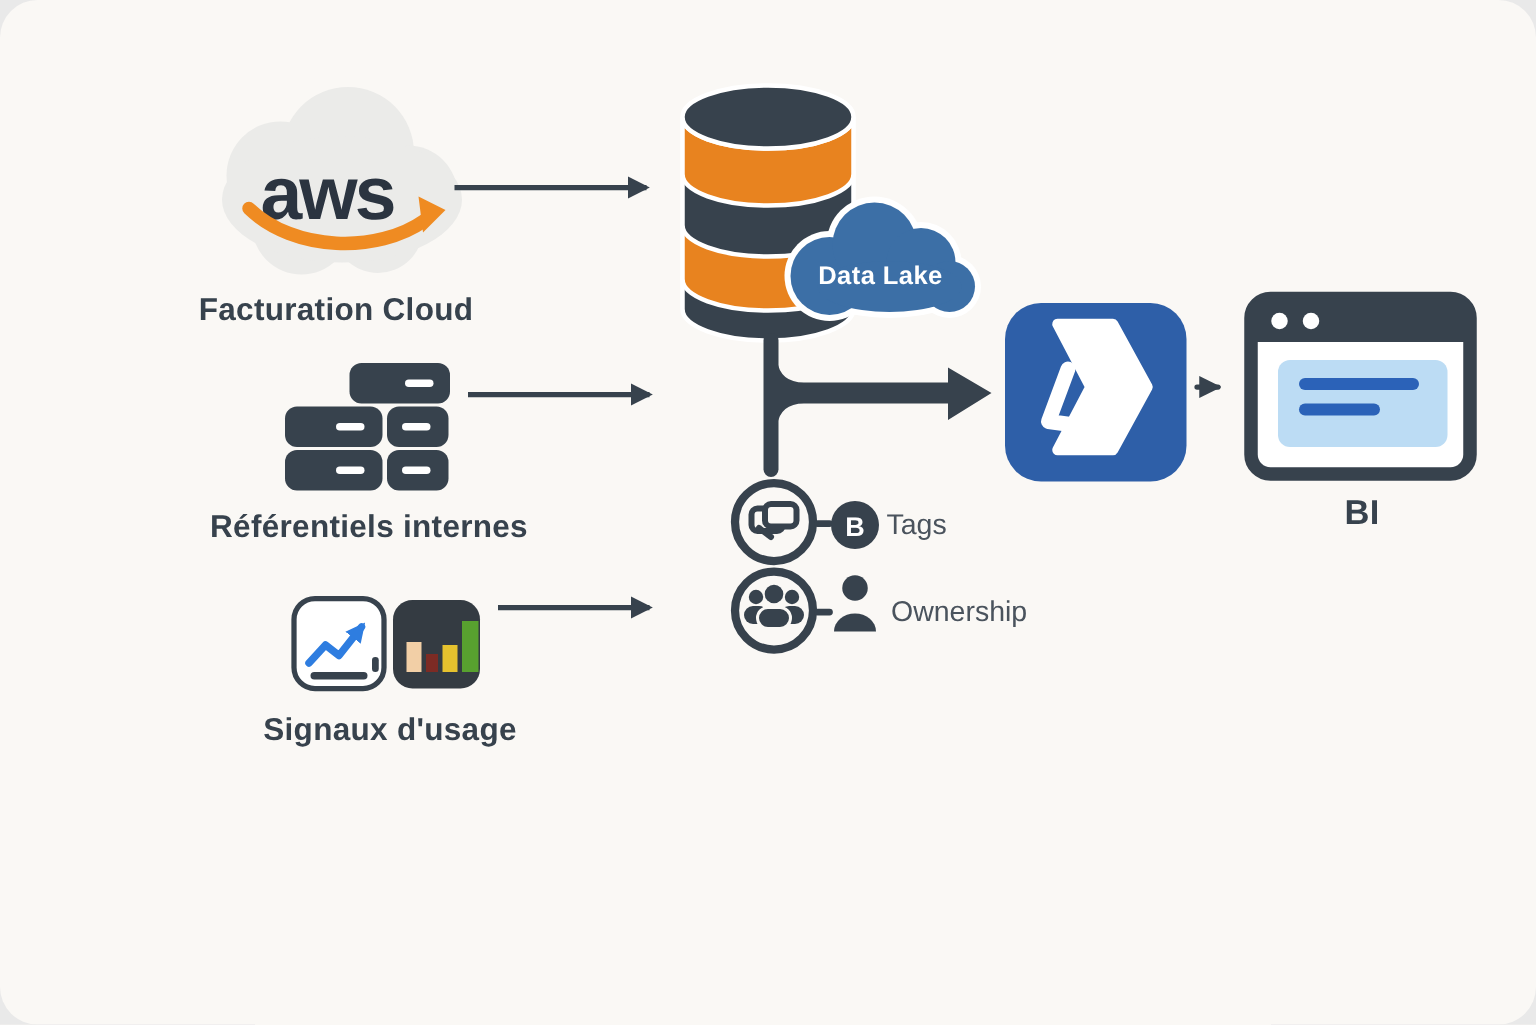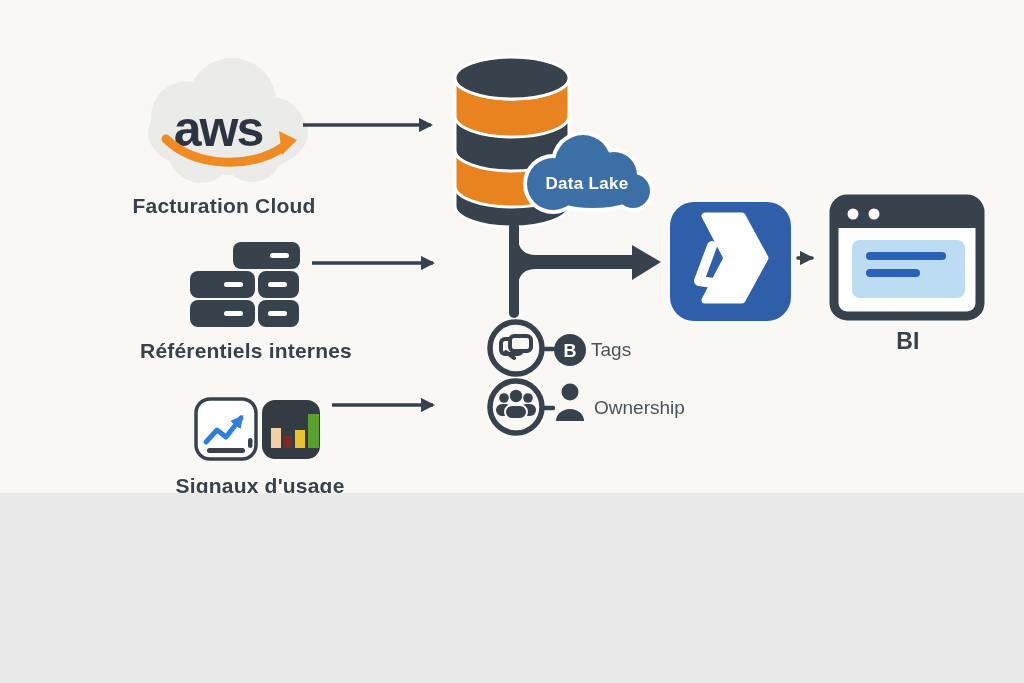--- a/index.html
+++ b/index.html
@@ -3,22 +3,22 @@
 <meta charset="utf-8">
 <style>
   :root{
     --bg:#faf8f5; --dark:#37424d; --orange:#e8831f; --aws-cloud:#ebebe9;
     --aws-text:#2b3440; --aws-orange:#ef8b22; --lake-blue:#3c6fa6;
     --brand-blue:#2e5fa8; --panel-blue:#bcdcf4; --line-blue:#2b62b8;
     --chart-blue:#2e7de0; --bar-peach:#f2cfa6; --bar-red:#7c2b24;
     --bar-yellow:#e6c22e; --bar-green:#58a12f; --muted-text:#4a535d; --white:#ffffff;
   }
   html,body{margin:0;padding:0;background:#e9e9e9;}
-  .canvas{width:1024px;height:493px;position:relative;background:var(--bg);
-    font-family:"Liberation Sans",sans-serif;overflow:hidden;}
+  .canvas{width:1024px;height:683px;position:relative;background:var(--bg);
+    font-family:"Liberation Sans",sans-serif;overflow:hidden;border-radius:25px;}
   svg{display:block;}
   text{font-family:"Liberation Sans","DejaVu Sans",sans-serif;}
   .f-dark{fill:var(--dark);} .s-dark{stroke:var(--dark);}
   .f-bg{fill:var(--bg);} .f-white{fill:var(--white);} .s-white{stroke:var(--white);}
   .f-orange{fill:var(--orange);}
   .node-label{font-size:21px;font-weight:bold;fill:var(--dark);letter-spacing:.2px;}
   .meta-label{font-size:19px;font-weight:500;fill:var(--muted-text);}
   .aws-word{font-size:50px;font-weight:bold;fill:var(--aws-text);letter-spacing:-2px;}
   .lake-label{font-size:17px;font-weight:bold;fill:var(--white);letter-spacing:.3px;}
   .badge-glyph{font-size:18px;font-weight:bold;fill:var(--white);}

